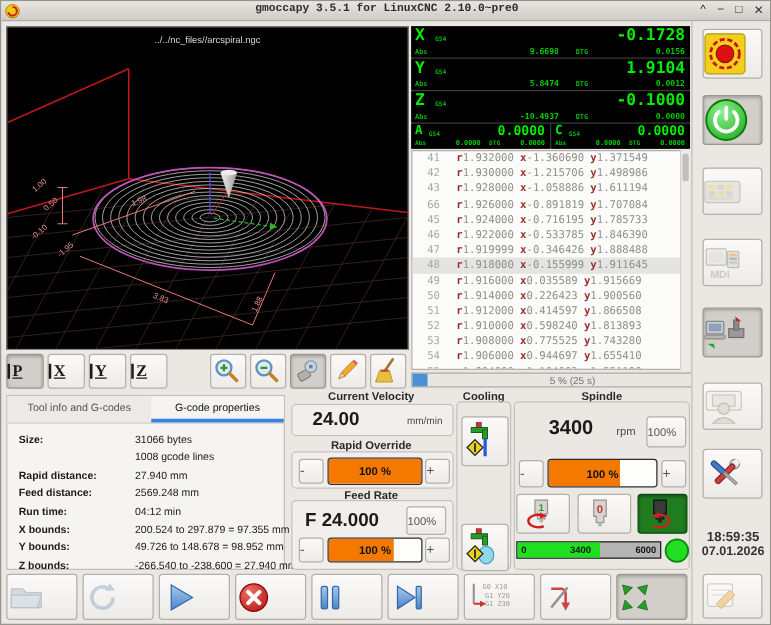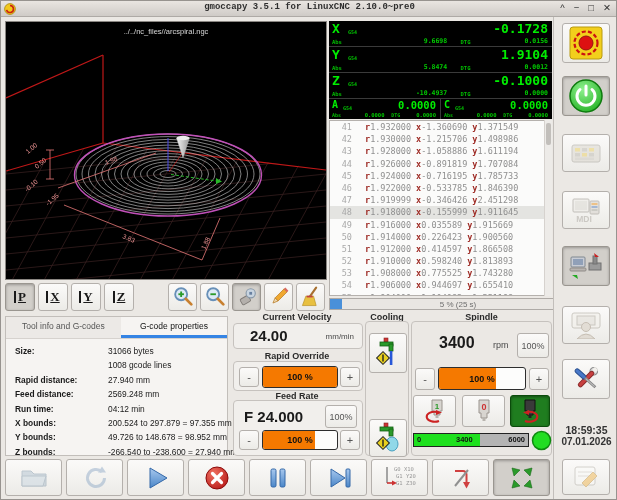--- a/index.html
+++ b/index.html
@@ -9,21 +9,21 @@
 
   
   #titlebar{position:absolute;left:0;top:0;width:617px;height:16px;
     background:linear-gradient(#e9e5e1,#cfcbc7);border-bottom:1px solid #aeaaa6;}
   #tb-title{position:absolute;left:0;right:0;top:1px;text-align:center;font-size:9px;font-weight:bold;color:#2e2e2e;font-family:Liberation Mono, monospace;}
   #tb-controls{position:absolute;right:6px;top:1px;font-size:9.5px;color:#333;letter-spacing:1px;display:flex;gap:8px;}
   #tb-controls span{cursor:default;}
 
   
   .btn{position:absolute;background:linear-gradient(#fbfaf9,#ecebe7);border:1px solid #b4b0ac;border-radius:3px;
-       display:flex;align-items:center;justify-content:center;}
+       display:flex;align-items:center;justify-content:flex-start;}
   .btn.pressed{background:#d2cfca;border-color:#9a9690;box-shadow:inset 0 1px 3px rgba(0,0,0,.28);}
   .btn.green-pressed{background:#1f7d1f;border-color:#0b4b0b;box-shadow:inset 0 1px 3px rgba(0,0,0,.4);}
   .dim{opacity:.45;}
   .half-dim{opacity:.6;}
 
   
   #preview{position:absolute;left:4px;top:20px;width:322px;height:259px;background:#000;border:1px solid #8a8682;}
   #preview svg{display:block;}
 
   
@@ -351,21 +351,21 @@
         <span class="gc-n">43</span>
         <span class="gc-k">r</span>
         <span class="gc-v">1.928000</span>
         <span class="gc-k">x</span>
         <span class="gc-v">-1.058886</span>
         <span class="gc-k">y</span>
         <span class="gc-v">1.611194</span>
       </div>
 
       <div class="gc-row">
-        <span class="gc-n">44</span>
+        <span class="gc-n">66</span>
         <span class="gc-k">r</span>
         <span class="gc-v">1.926000</span>
         <span class="gc-k">x</span>
         <span class="gc-v">-0.891819</span>
         <span class="gc-k">y</span>
         <span class="gc-v">1.707084</span>
       </div>
 
       <div class="gc-row">
         <span class="gc-n">45</span>
@@ -387,21 +387,21 @@
         <span class="gc-v">1.846390</span>
       </div>
 
       <div class="gc-row">
         <span class="gc-n">47</span>
         <span class="gc-k">r</span>
         <span class="gc-v">1.919999</span>
         <span class="gc-k">x</span>
         <span class="gc-v">-0.346426</span>
         <span class="gc-k">y</span>
-        <span class="gc-v">2.451298</span>
+        <span class="gc-v">1.888488</span>
       </div>
 
       <div class="gc-row active">
         <span class="gc-n">48</span>
         <span class="gc-k">r</span>
         <span class="gc-v">1.918000</span>
         <span class="gc-k">x</span>
         <span class="gc-v">-0.155999</span>
         <span class="gc-k">y</span>
         <span class="gc-v">1.911645</span>

